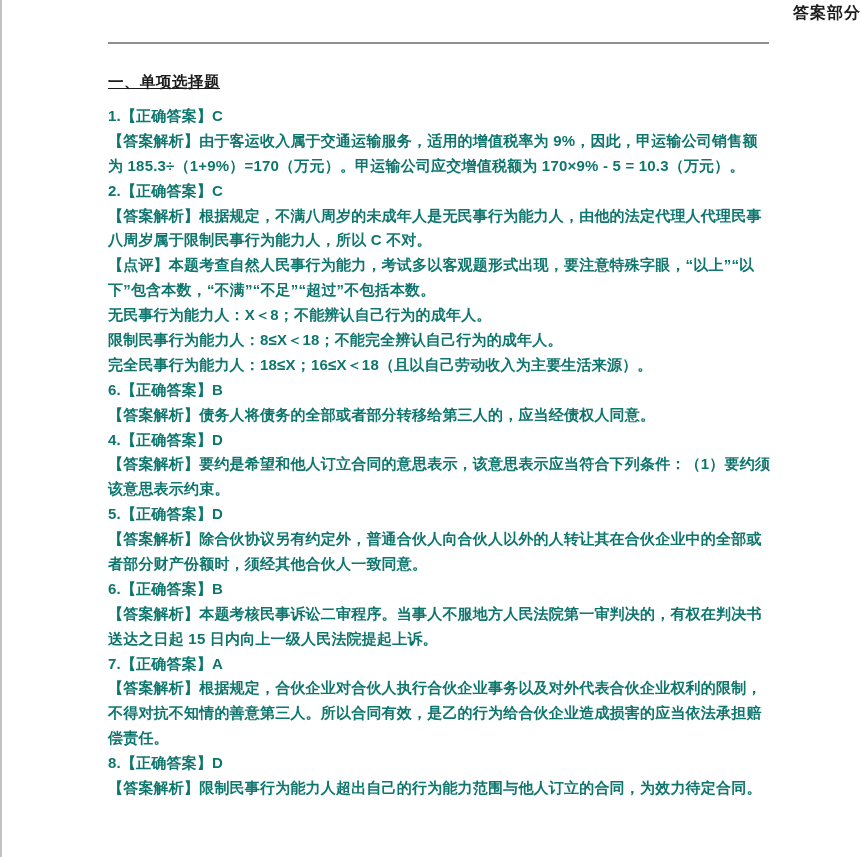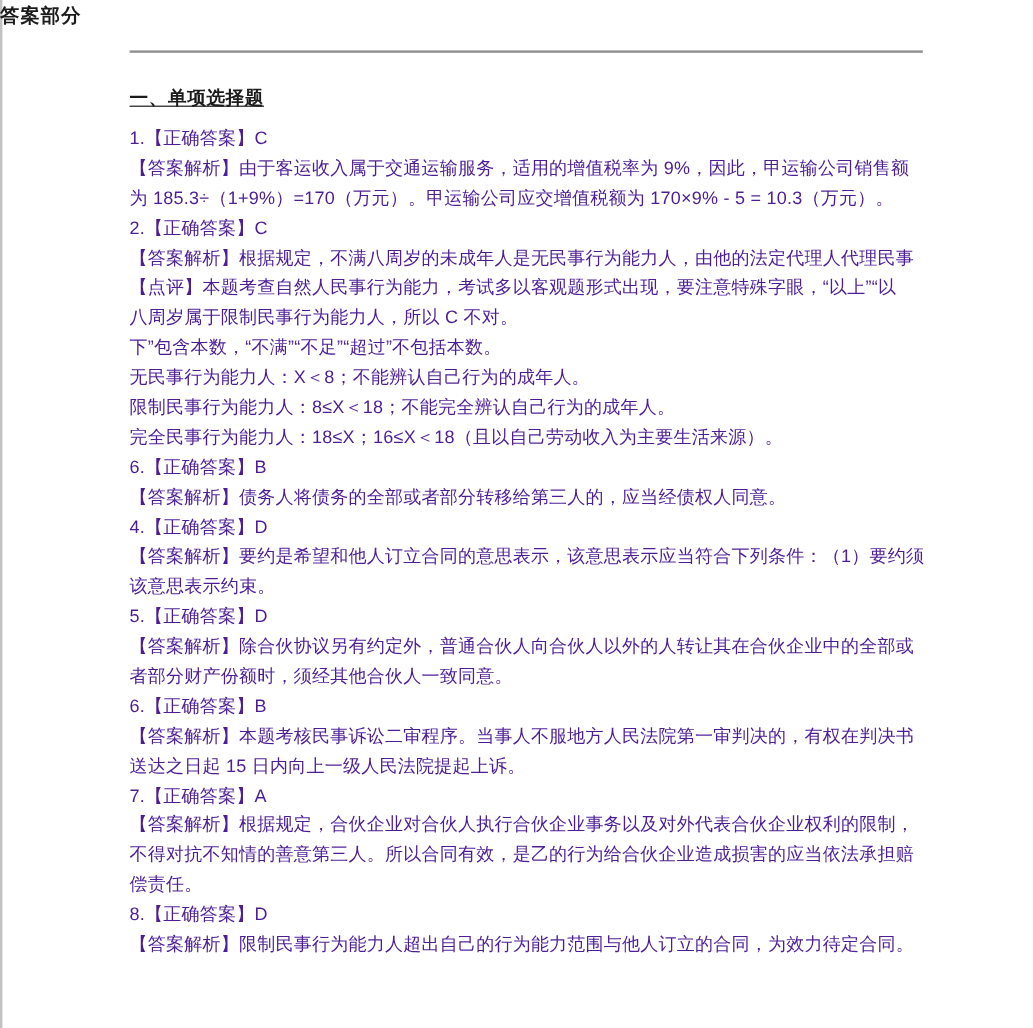--- a/index.html
+++ b/index.html
@@ -16,21 +16,21 @@
   }
   .page-edge {
     position: absolute;
     left: 0; top: 0;
     width: 2px; height: 100%;
   }
   .doc-title {
     position: absolute;
     top: 3px; left: 0;
     width: 100%;
-    text-align: left;
+    text-align: right;
     font-size: 16px;
     font-weight: bold;
     letter-spacing: 1px;
   }
   .divider {
     position: absolute;
     top: 42px; left: 108px;
     width: 661px; height: 2px;
   }
   .section-heading {
@@ -57,31 +57,31 @@
 <body>
 
 <div class="page-edge" style="background: rgb(194, 194, 194);"></div>
 
 <div class="doc-title" style="color: rgb(28, 28, 28);">答案部分</div>
 
 <div class="divider" style="background: rgb(143, 143, 143);"></div>
 
 <div class="section-heading" style="color: rgb(28, 28, 28); text-decoration: underline;">一、单项选择题</div>
 
-<main class="content" id="answers-content" style="color: #4c1d95;">
+<main class="content" id="answers-content" style="color: #0f766e; font-weight: bold;">
     <section>
       <div class="line">1.【正确答案】C</div>
       <div class="line">【答案解析】由于客运收入属于交通运输服务，适用的增值税率为 9%，因此，甲运输公司销售额</div>
       <div class="line">为 185.3÷（1+9%）=170（万元）。甲运输公司应交增值税额为 170×9% - 5 = 10.3（万元）。</div>
     </section>
     <section>
       <div class="line">2.【正确答案】C</div>
       <div class="line">【答案解析】根据规定，不满八周岁的未成年人是无民事行为能力人，由他的法定代理人代理民事</div>
+      <div class="line">八周岁属于限制民事行为能力人，所以 C 不对。</div>
       <div class="line">【点评】本题考查自然人民事行为能力，考试多以客观题形式出现，要注意特殊字眼，“以上”“以</div>
-      <div class="line">八周岁属于限制民事行为能力人，所以 C 不对。</div>
       <div class="line">下”包含本数，“不满”“不足”“超过”不包括本数。</div>
       <div class="line">无民事行为能力人：X＜8；不能辨认自己行为的成年人。</div>
       <div class="line">限制民事行为能力人：8≤X＜18；不能完全辨认自己行为的成年人。</div>
       <div class="line">完全民事行为能力人：18≤X；16≤X＜18（且以自己劳动收入为主要生活来源）。</div>
     </section>
     <section>
       <div class="line">6.【正确答案】B</div>
       <div class="line">【答案解析】债务人将债务的全部或者部分转移给第三人的，应当经债权人同意。</div>
     </section>
     <section>

